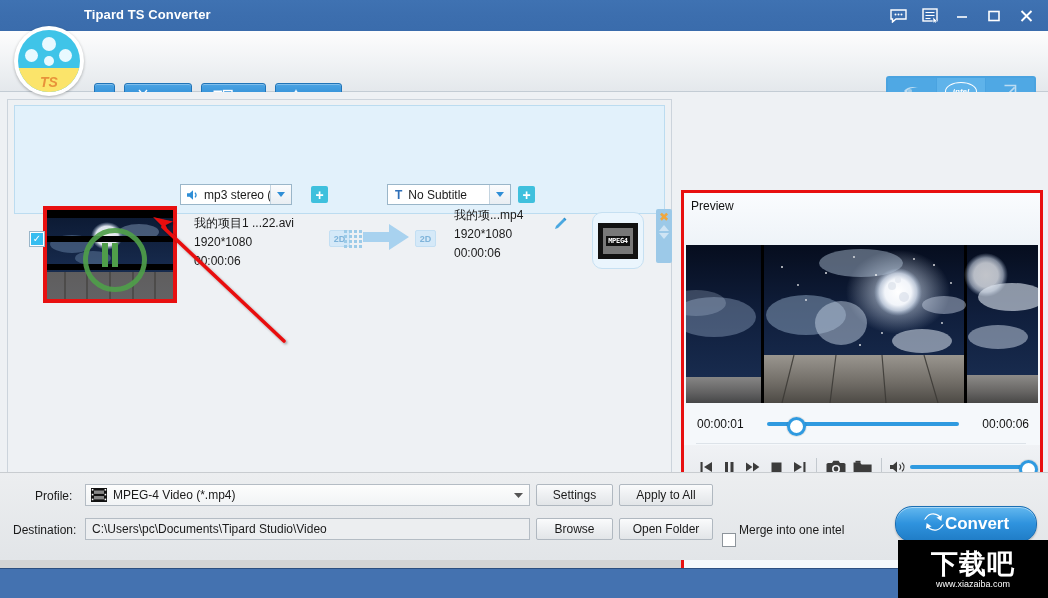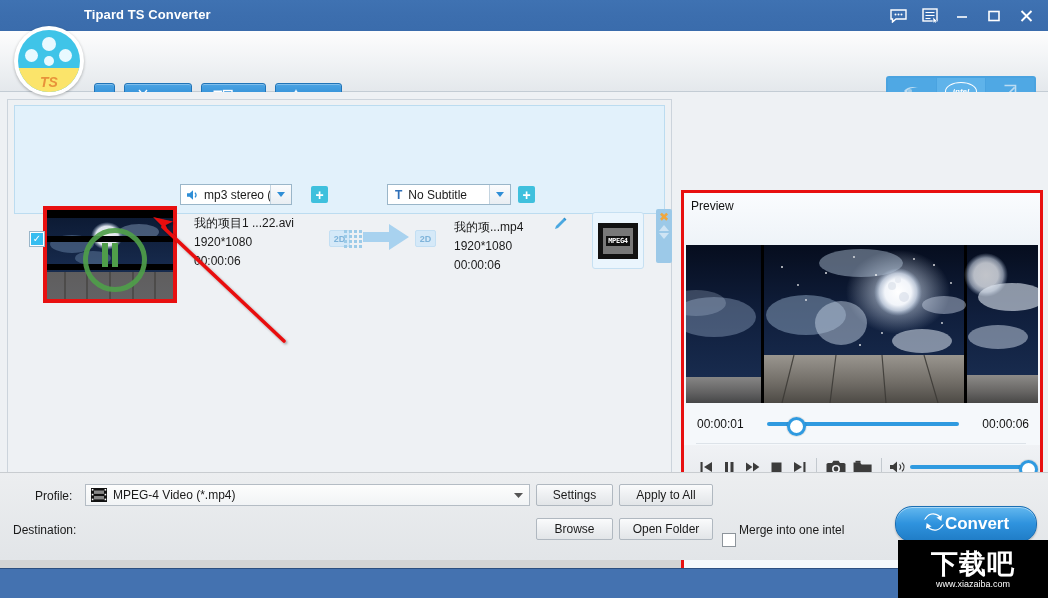--- a/index.html
+++ b/index.html
@@ -57,31 +57,31 @@
   .chk .mark{position:absolute;left:1px;top:1px;width:12px;height:12px;background:#36bdf0;display:flex;align-items:center;justify-content:center;color:#fff;font-size:10px;line-height:1;}
 
   .thumb{position:absolute;left:43px;top:114px;width:134px;height:97px;border:4px solid #e81010;box-sizing:border-box;z-index:5;overflow:hidden;background:#000;}
   .thumbpic{position:absolute;left:0;top:0;width:100%;height:100%;}
   .play-circle{position:absolute;left:50%;top:50%;width:54px;height:54px;margin-left:-27px;margin-top:-27px;
     border:5px solid #4f9e4a;border-radius:50%;opacity:.92;}
   .pause-bars{position:absolute;left:50%;top:50%;margin-left:-8px;margin-top:-12px;display:flex;gap:4px;}
   .pause-bars i{display:block;width:6px;height:24px;background:#4f9e4a;}
 
   .src-info{position:absolute;left:194px;top:122px;font-size:12px;color:#1a1a1a;line-height:19px;white-space:nowrap;}
-  .dst-info{position:absolute;left:454px;top:126px;font-size:12px;color:#1a1a1a;line-height:19px;white-space:nowrap;}
+  .dst-info{position:absolute;left:454px;top:114px;font-size:12px;color:#1a1a1a;line-height:19px;white-space:nowrap;}
 
   .tag2d{position:absolute;width:19px;height:15px;border-radius:2px;background:#d5e9f8;color:#7fb4da;
     font-size:9px;font-weight:bold;display:flex;align-items:center;justify-content:center;border:1px solid #c3dff3;}
   .arrow-grp{position:absolute;left:328px;top:130px;width:112px;height:32px;}
   .big-arrow{position:absolute;left:35px;top:2px;}
   .dots{position:absolute;left:16px;top:8px;display:grid;grid-template-columns:repeat(4,3px);grid-gap:2px;}
   .dots i{width:3px;height:3px;background:#9ccbe8;display:block;}
 
   .pencil{position:absolute;left:553px;top:124px;}
-  .fmtbox{position:absolute;left:592px;top:120px;width:50px;height:55px;background:#eaf5fd;border:1px solid #c6e0f2;border-radius:3px;}
+  .fmtbox{position:absolute;left:592px;top:120px;width:50px;height:55px;background:#eaf5fd;border:1px solid #c6e0f2;border-radius:10px;}
   .mpeg-icon{position:absolute;left:50%;top:50%;margin-left:-20px;margin-top:-18px;width:40px;height:36px;background:#111;
     display:flex;align-items:center;justify-content:center;}
   .mpeg-icon .fill{width:30px;height:26px;background:#787878;display:flex;align-items:center;justify-content:center;}
   .mpeg-icon .lbl{background:#111;color:#fff;font-size:7px;font-weight:bold;padding:1px 2px;letter-spacing:-.3px;font-family:"DejaVu Sans Mono",monospace;}
 
   .sidectrl{position:absolute;left:656px;top:117px;width:16px;height:51px;background:#9cc9e8;border-radius:2px;
     display:flex;flex-direction:column;align-items:center;padding-top:3px;gap:2px;}
   .sidectrl .x{color:#f0a63c;font-size:12px;font-weight:bold;line-height:11px;}
   .tri-up{width:0;height:0;border-left:5px solid transparent;border-right:5px solid transparent;border-bottom:6px solid #cfe4f4;}
   .tri-dn{width:0;height:0;border-left:5px solid transparent;border-right:5px solid transparent;border-top:6px solid #cfe4f4;}
@@ -575,20 +575,23 @@
       </span>
     </div>
     <div class="gbtn" style="left:536px;top:11px;width:77px;">
         <span>Settings</span>
       </div>
     <div class="gbtn" style="left:619px;top:11px;width:94px;">
         <span>Apply to All</span>
       </div>
 
     <span class="lbl" style="left:13px;top:50px;">Destination:</span>
+    <div class="field flat" style="left:85px;top:45px;width:445px;">
+      <span style="padding-left:6px;">C:\Users\pc\Documents\Tipard Studio\Video</span>
+    </div>
     <div class="gbtn" style="left:536px;top:45px;width:77px;">
         <span>Browse</span>
       </div>
     <div class="gbtn" style="left:619px;top:45px;width:94px;">
         <span>Open Folder</span>
       </div>
     <span class="lbl" style="left:739px;top:50px;">Merge into one intel</span>
   </div>
 
   <div class="mergechk"></div>

